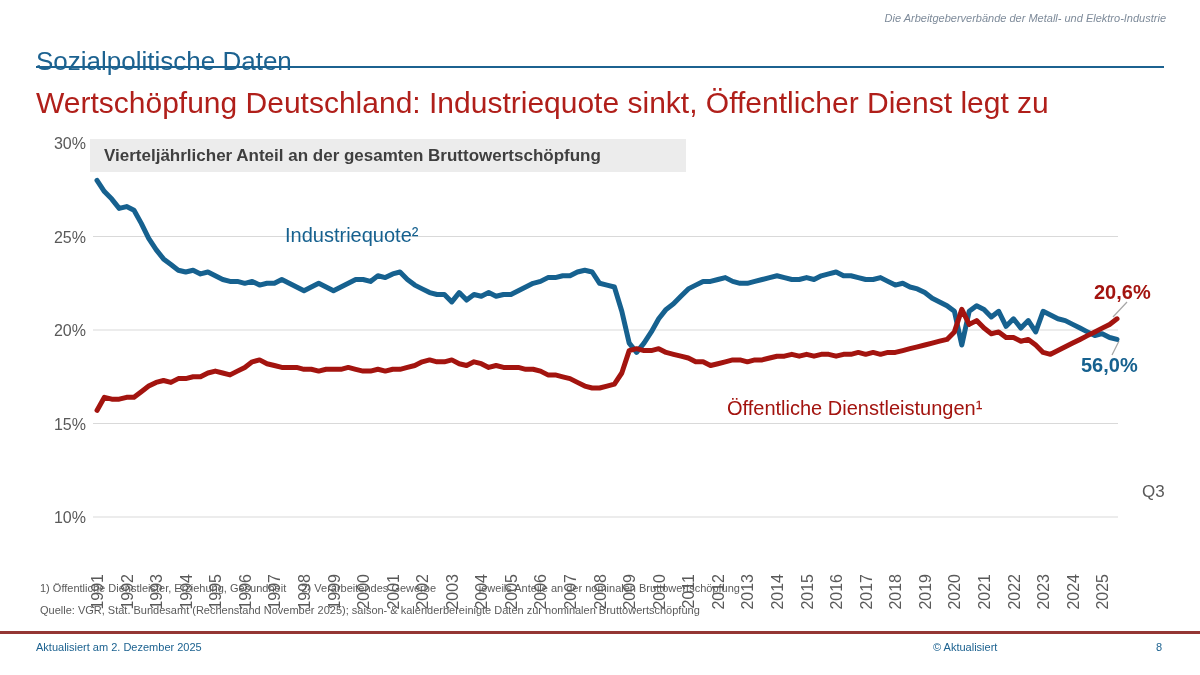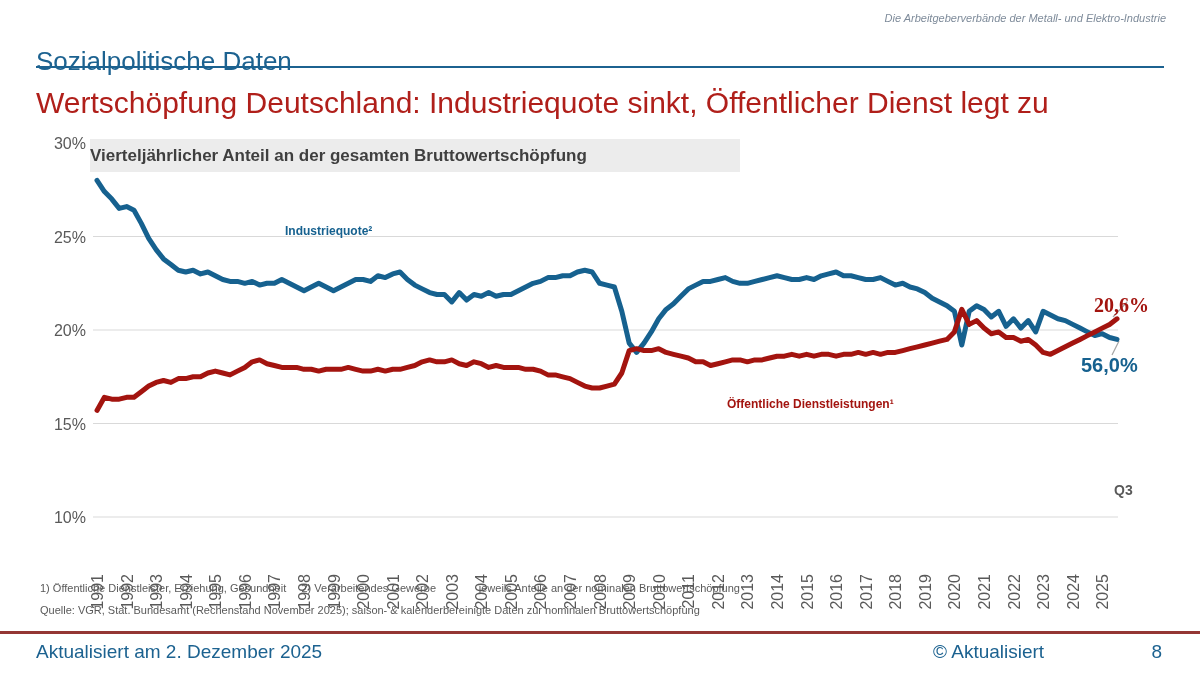--- a/index.html
+++ b/index.html
@@ -10,34 +10,34 @@
   .abs{position:absolute;}
   .header-title{left:36px;top:22px;font-size:26px;color:var(--header_blue);margin-top:24px;}
   .header-rule{left:36px;right:36px;top:66px;height:2px;background:var(--header_blue);}
   .logo{right:34px;top:10px;text-align:right;line-height:1;}
   .logo .line1{font-size:31px;font-style:italic;letter-spacing:1px;color:var(--logo_gray);}
   .logo .m{color:var(--logo_blue);font-weight:bold;}
   .logo .e{color:var(--logo_red);font-weight:bold;}
   .logo .tagline{font-size:11px;font-style:italic;color:var(--tagline_gray);margin-top:3px;}
   .slide-title{left:36px;top:86px;font-size:30px;color:var(--title_red);white-space:nowrap;}
   #chart-svg{left:0;top:0;}
-  .subtitle-box{left:90px;top:139px;width:650px;height:33px;background:var(--box_bg);
-    color:var(--box_text);font-size:17px;font-weight:bold;line-height:33px;box-sizing:border-box;}
-  .series-label{font-size:12px;font-weight:bold;white-space:nowrap;}
+  .subtitle-box{left:90px;top:139px;width:596px;height:33px;background:var(--box_bg);
+    color:var(--box_text);font-size:17px;font-weight:bold;line-height:33px;padding-left:14px;box-sizing:border-box;}
+  .series-label{font-size:20px;font-weight:normal;white-space:nowrap;}
   .lbl-industrie{left:285px;top:224px;color:var(--line_blue);}
   .lbl-oed{left:727px;top:397px;color:var(--line_red);}
   .end-label{font-size:20px;font-weight:bold;white-space:nowrap;}
-  .lbl-red-end{left:1094px;top:294px;color:var(--line_red);font-family:Liberation Serif, serif;}
+  .lbl-red-end{left:1094px;top:281px;color:var(--line_red);}
   .lbl-blue-end{left:1081px;top:354px;color:var(--line_blue);}
-  .lbl-q3{left:1114px;top:482px;font-size:14px;font-weight:bold;color:var(--axis_gray);}
+  .lbl-q3{left:1142px;top:482px;font-size:17px;font-weight:normal;color:var(--axis_gray);}
   .footnote{left:40px;font-size:11px;color:var(--axis_gray);white-space:pre;}
   .fn1{top:582px;}
   .fn2{top:604px;}
   .footer-rule{left:0;right:0;top:631px;height:3px;background:var(--rule_red);}
-  .footer-item{top:641px;font-size:19px;color:var(--header_blue);}
+  .footer-item{top:641px;font-size:11px;color:var(--header_blue);}
   .f-left{left:36px;}
   .f-center{left:933px;}
   .f-right{right:38px;}
 </style>
 </head>
 <body>
 
 <div class="abs header-title">Sozialpolitische Daten</div>
 <div class="abs header-rule"></div>
 

